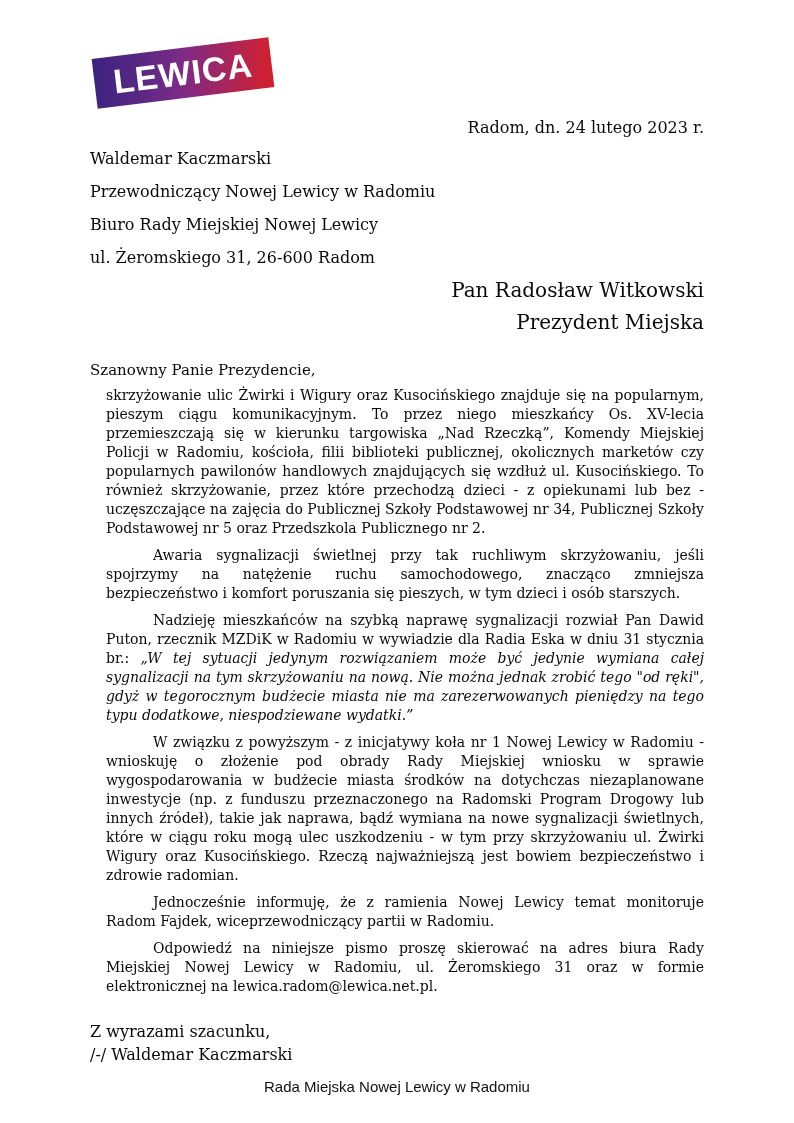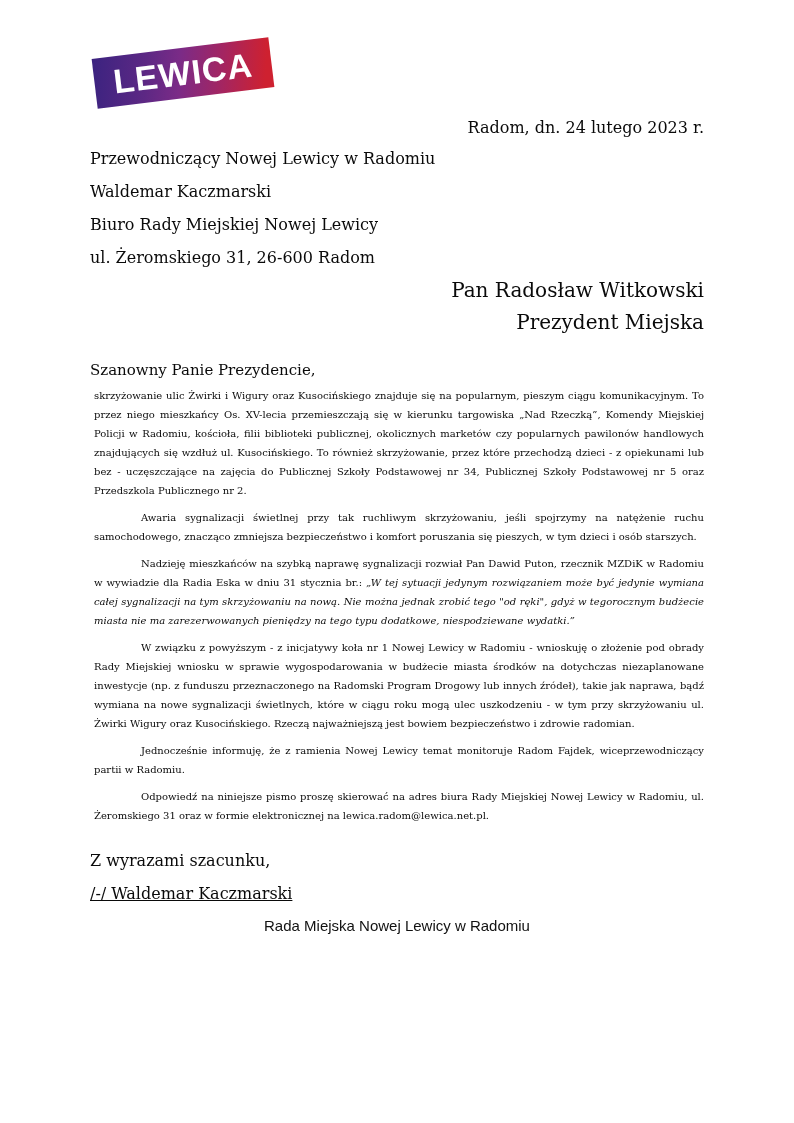--- a/index.html
+++ b/index.html
@@ -69,39 +69,39 @@
     margin-bottom: 13px;
   }
 
   
   .salutation {
     margin-top: 28px;
     font-size: 15px;
     line-height: 20px;
   }
   .body p {
-    margin: 8px 0 0 4px;
-    font-size: 10px;
+    margin: 8px 0 0 16px;
+    font-size: 14px;
     line-height: 19px;
     text-align: justify;
     text-indent: 47px;
   }
   .body p.first {
     margin-top: 6px;
     text-indent: 0;
   }
   .quote { font-style: italic; }
 
   
   .closing {
     margin-top: 26px;
     font-size: 16px;
     line-height: 19px;
   }
-  .closing .sig { margin-top: 14px; text-decoration: underline; }
+  .closing .sig { margin-top: 4px; }
 
   
   .footer {
     margin-top: 12px;
     text-align: center;
     font-family: "Liberation Sans", sans-serif;
     font-size: 15px;
     line-height: 22px;
     color: #111111;
   }
@@ -113,22 +113,22 @@
 
   <div class="logo-area">
     <div class="logo-banner">
       <span class="logo-text">LEWICA</span>
     </div>
   </div>
 
   <div class="dateline">Radom, dn. 24 lutego 2023 r.</div>
 
   <div class="sender">
+    <div class="line">Waldemar Kaczmarski</div>
     <div class="line">Przewodniczący Nowej Lewicy w Radomiu</div>
-    <div class="line">Waldemar Kaczmarski</div>
     <div class="line">Biuro Rady Miejskiej Nowej Lewicy</div>
     <div class="line">ul. Żeromskiego 31, 26-600 Radom</div>
   </div>
 
   <div class="recipient">
     <div class="line">Pan Radosław Witkowski</div>
     <div class="line">Prezydent Miejska</div>
   </div>
 
   <div class="salutation">Szanowny Panie Prezydencie,</div>

